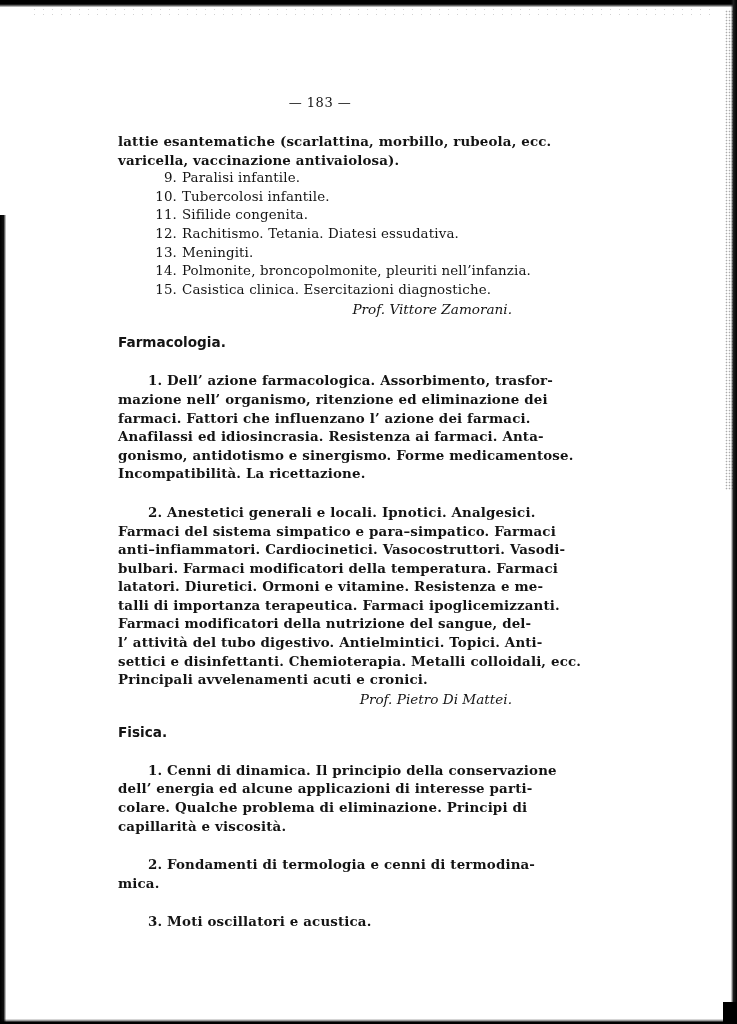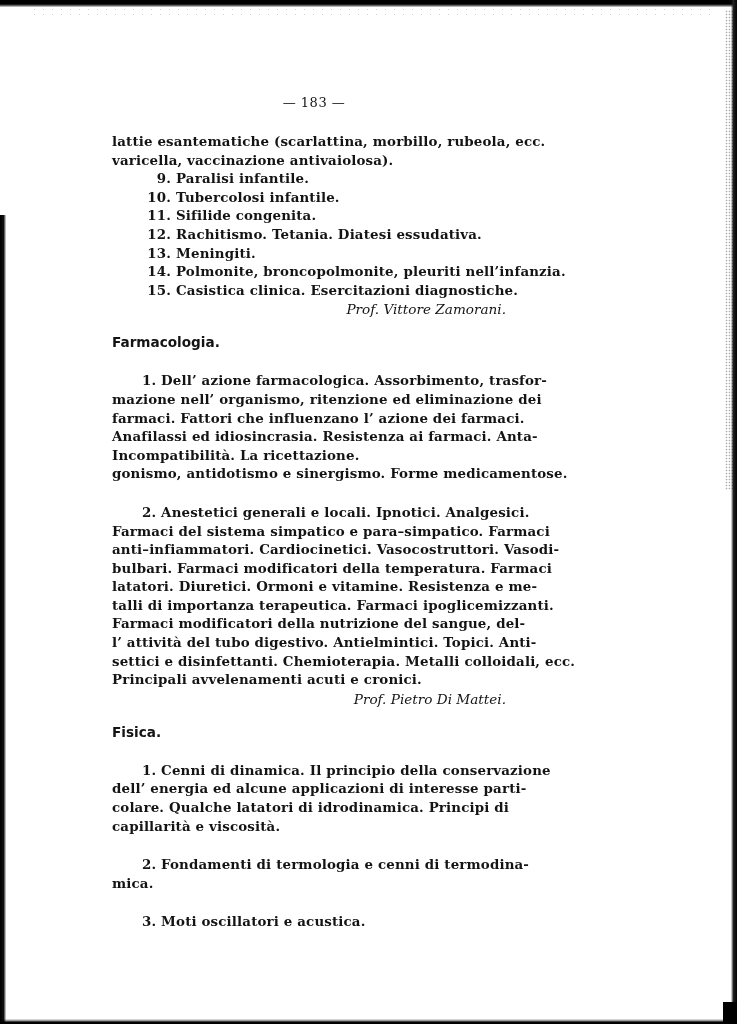--- a/index.html
+++ b/index.html
@@ -34,35 +34,35 @@
   }
   .scan-bottom {
     position: absolute; left: 0; bottom: 0; width: 737px; height: 5px;
     background: linear-gradient(0deg, #000 0 2px, rgba(0,0,0,0.5) 3px, rgba(0,0,0,0.05) 5px);
   }
   .scan-corner-br {
     position: absolute; right: 0; bottom: 0; width: 14px; height: 22px; background: #000;
   }
 
   .page {
-    position: absolute; left: 112px; top: 95px; width: 394px;
+    position: absolute; left: 118px; top: 95px; width: 394px;
   }
   .page-number {
     text-align: center; font-size: 13px; letter-spacing: 0.5px;
     margin-bottom: 22px; padding-left: 10px;
   }
   .line {
     font-size: 13.4px; line-height: 18.6px; white-space: nowrap;
     text-align: justify; text-align-last: justify; font-weight: bold;
     letter-spacing: 0.15px;
   }
   .line.last { text-align-last: left; }
   .line.indent { padding-left: 30px; margin-top: 20px; }
   .list-item {
-    font-size: 13.4px; line-height: 18.6px; font-weight: bold;
+    font-size: 13.4px; line-height: 18.6px; font-weight: normal;
     white-space: nowrap; padding-left: 30px; letter-spacing: 0.15px;
   }
   .list-item .num { display: inline-block; width: 29px; text-align: right; margin-right: 5px; }
   .signature {
     text-align: right; font-style: italic; font-weight: normal;
     font-size: 13.6px; line-height: 20px; padding-right: 0;
   }
   .heading {
     font-family: "DejaVu Sans", "Liberation Sans", sans-serif;
     font-weight: bold; font-size: 13.6px; line-height: 18px;
@@ -100,22 +100,22 @@
   <div class="signature">Prof. Vittore Zamorani.</div>
 
   <div>
     <div class="heading">Farmacologia.</div>
 
     <div>
       <div class="line indent">1. Dell’ azione farmacologica. Assorbimento, trasfor-</div>
       <div class="line">mazione nell’ organismo, ritenzione ed eliminazione dei</div>
       <div class="line">farmaci. Fattori che influenzano l’ azione dei farmaci.</div>
       <div class="line">Anafilassi ed idiosincrasia. Resistenza ai farmaci. Anta-</div>
+      <div class="line">gonismo, antidotismo e sinergismo. Forme medicamentose.</div>
       <div class="line last">Incompatibilità. La ricettazione.</div>
-      <div class="line">gonismo, antidotismo e sinergismo. Forme medicamentose.</div>
     </div>
 
     <div>
       <div class="line indent">2. Anestetici generali e locali. Ipnotici. Analgesici.</div>
       <div class="line">Farmaci del sistema simpatico e para–simpatico. Farmaci</div>
       <div class="line">anti–infiammatori. Cardiocinetici. Vasocostruttori. Vasodi-</div>
       <div class="line">bulbari. Farmaci modificatori della temperatura. Farmaci</div>
       <div class="line">latatori. Diuretici. Ormoni e vitamine. Resistenza e me-</div>
       <div class="line">talli di importanza terapeutica. Farmaci ipoglicemizzanti.</div>
       <div class="line">Farmaci modificatori della nutrizione del sangue, del-</div>
@@ -126,21 +126,21 @@
 
     <div class="signature">Prof. Pietro Di Mattei.</div>
   </div>
 
   <div>
     <div class="heading">Fisica.</div>
 
     <div>
       <div class="line indent">1. Cenni di dinamica. Il principio della conservazione</div>
       <div class="line">dell’ energia ed alcune applicazioni di interesse parti-</div>
-      <div class="line">colare. Qualche latatori di idrodinamica. Principi di</div>
+      <div class="line">colare. Qualche problema di eliminazione. Principi di</div>
       <div class="line last">capillarità e viscosità.</div>
     </div>
 
     <div>
       <div class="line indent">2. Fondamenti di termologia e cenni di termodina-</div>
       <div class="line last">mica.</div>
     </div>
 
     <div>
       <div class="line indent last">3. Moti oscillatori e acustica.</div>

